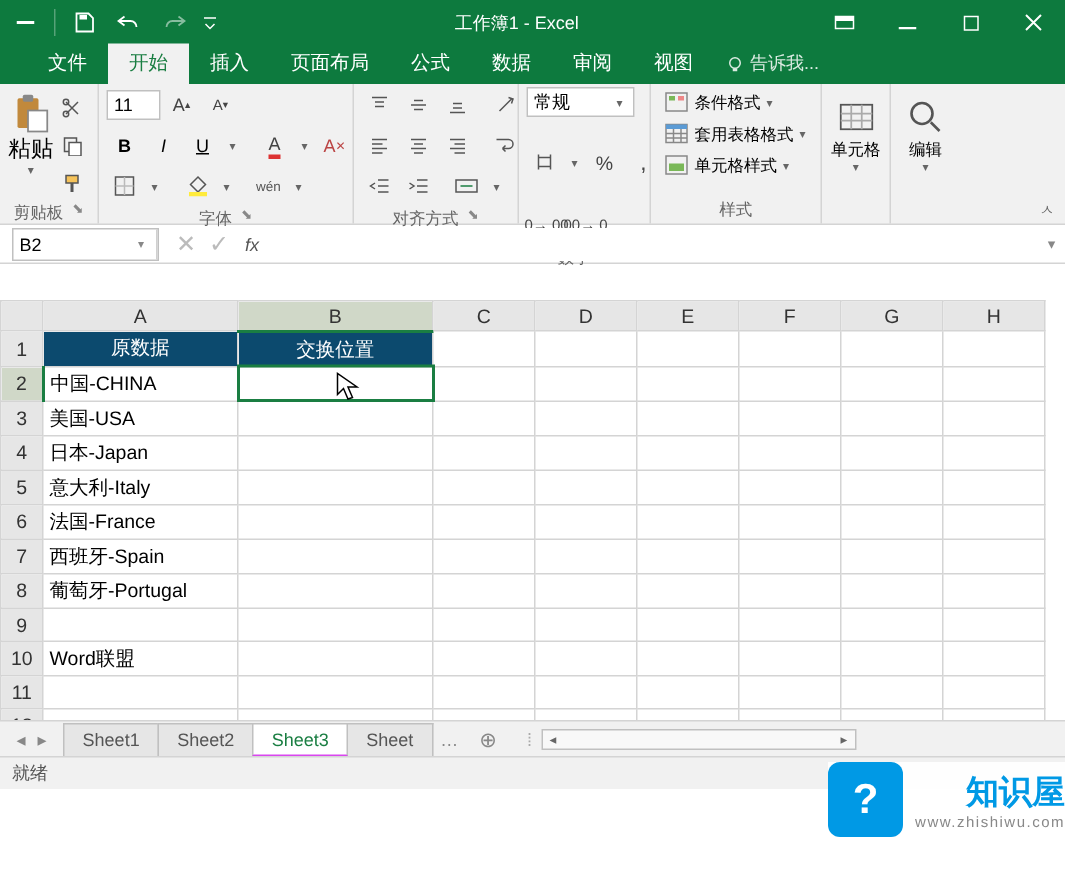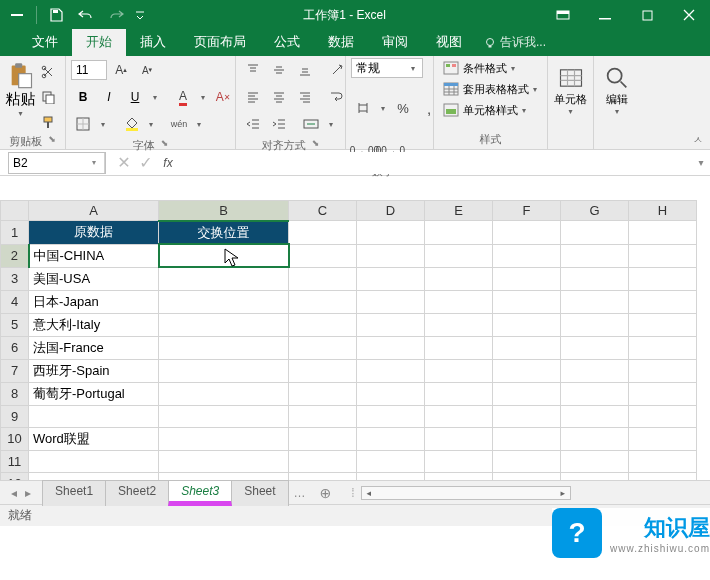--- a/index.html
+++ b/index.html
@@ -48,21 +48,21 @@
 .grid td.cell { background: #fff; padding: 2px 4px; height: 22px; text-align: left; }
 .grid td.hdr-cell { background: #0c4a6e; color: #fff; text-align: center; font-size: 13px; }
 .col-hdr.sel { background: #d0d8c8; border-bottom: 2px solid #1a7e42; }
 .row-hdr.sel { background: #d0d8c8; border-right: 2px solid #1a7e42; }
 td.cell.selected { outline: 2px solid #1a7e42; outline-offset: -1px; }
 .cursor-ptr { position: absolute; left: 224px; top: 48px; pointer-events: none; }
 .sheet-tabs { height: 24px; border-top: 1px solid #d4d4d4; background: #f1f1f1; display: flex; align-items: center; font-size: 12px; }
 .sheet-nav { display: flex; gap: 2px; padding: 0 8px; color: #888; }
 .sheet-nav span { cursor: pointer; padding: 0 3px; }
 .sheet-tab { padding: 3px 12px; border: 1px solid #c0c0c0; border-bottom: none; background: #e6e6e6; margin-right: -1px; cursor: pointer; color: #555; }
-.sheet-tab.active { background: #fff; color: #1a7e42; border-bottom: 5px solid #d946ef; position: relative; z-index: 1; font-style: italic; }
+.sheet-tab.active { background: #fff; color: #1a7e42; border-bottom: 1px solid #d946ef; position: relative; z-index: 1; }
 .sheet-add { padding: 0 8px; cursor: pointer; color: #888; font-size: 14px; }
 .sheet-more { color: #888; padding: 0 6px; }
 .h-scroll-stub { flex: 1; display: flex; align-items: center; justify-content: flex-start; padding-left: 12px; }
 .scroll-track { border: 1px solid #c0c0c0; height: 14px; width: 210px; display: flex; align-items: center; background: #f8f8f8; }
 .scroll-btn { width: 14px; text-align: center; font-size: 9px; color: #666; cursor: pointer; }
 .scroll-thumb { flex: 1; }
 .statusbar { height: 22px; background: #f1f1f1; border-top: 1px solid #d4d4d4; display: flex; align-items: center; font-size: 12px; color: #555; padding: 0 8px; }
 .watermark { position: absolute; right: 0; bottom: 22px; display: flex; align-items: center; gap: 8px; background: rgba(255,255,255,0.9); }
 .wm-icon { width: 50px; height: 50px; background: #0099e5; border-radius: 8px; display: flex; align-items: center; justify-content: center; color: #fff; font-size: 28px; font-weight: bold; }
 .wm-text { color: #0099e5; text-align: right; }

